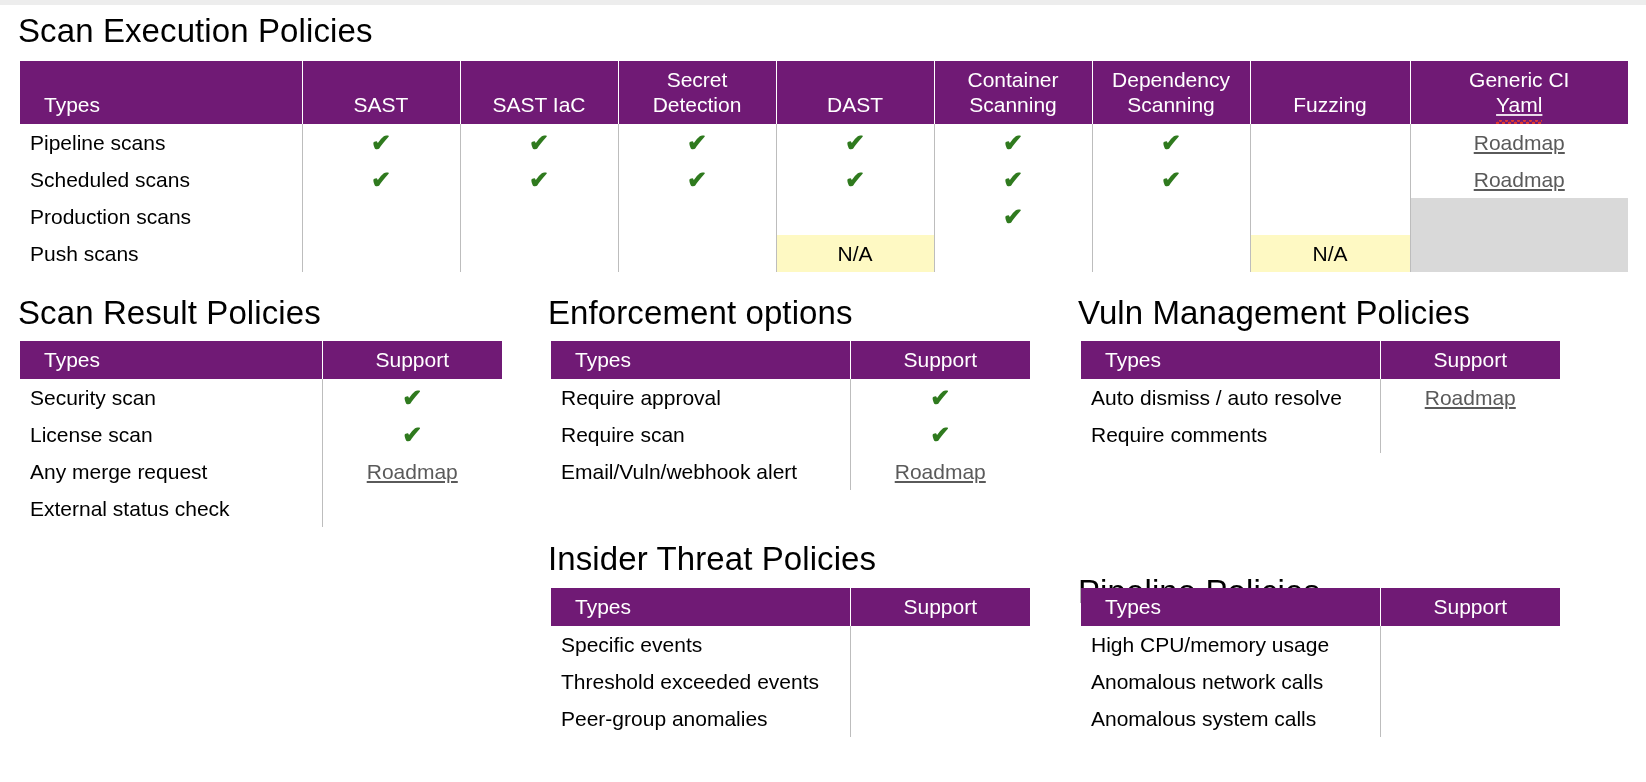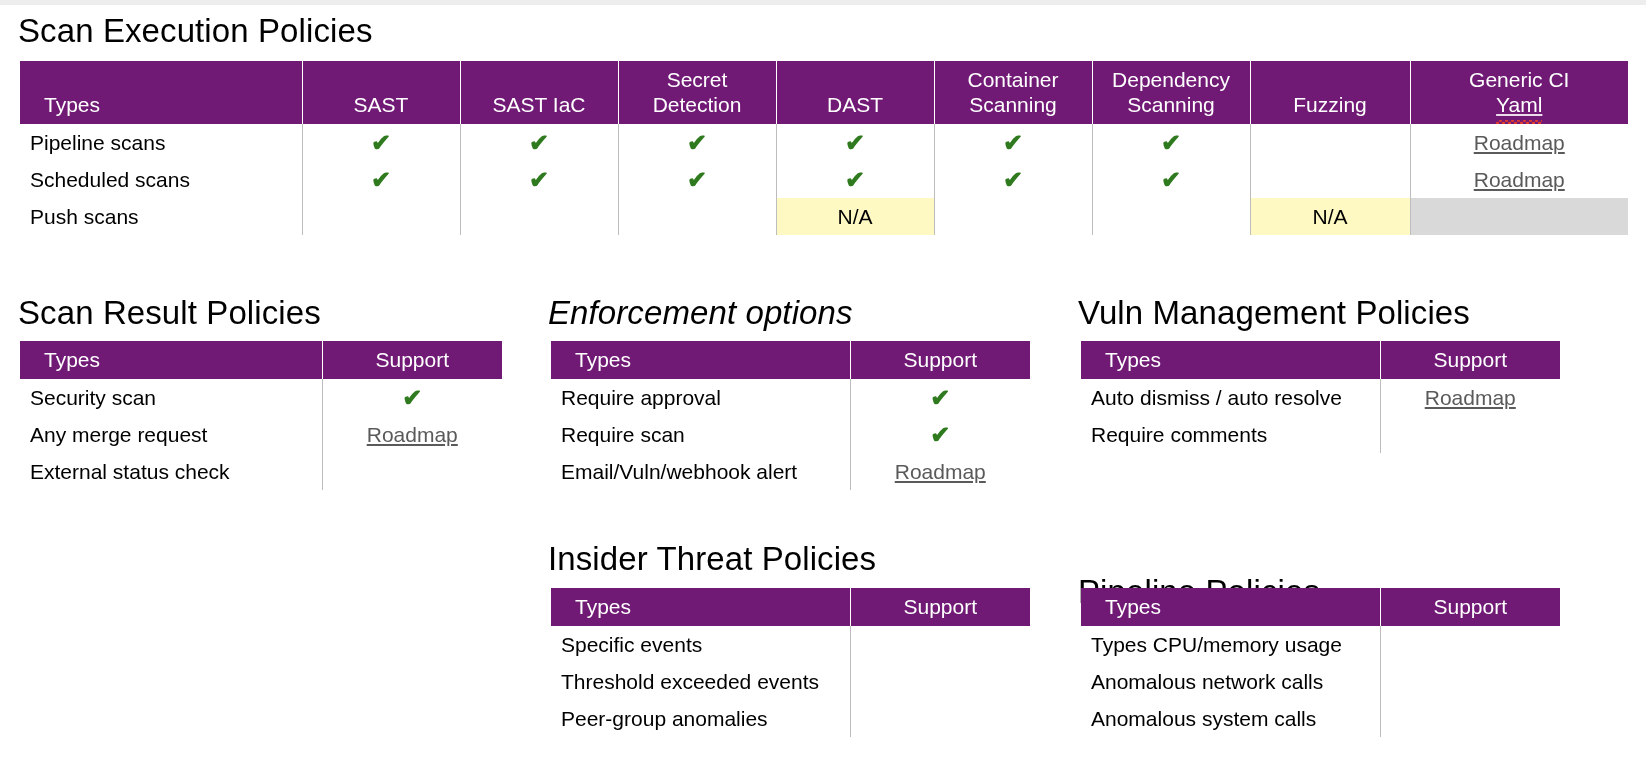--- a/index.html
+++ b/index.html
@@ -124,21 +124,21 @@
     background-repeat: repeat-x;
   }
 
   
   #sec-scan-exec   { left: 18px;  top: 12px; text-align: center; }
   #tbl-scan-exec   { left: 20px;  top: 61px;  width: 1608px; }
 
   #sec-scan-result { left: 18px;  top: 294px; }
   #tbl-scan-result { left: 20px;  top: 341px;  width: 482px; }
 
-  #sec-enforce     { left: 548px; top: 294px; font-style: italic; }
+  #sec-enforce     { left: 548px; top: 294px; }
   #tbl-enforce     { left: 551px; top: 341px;  width: 479px; }
 
   #sec-vuln        { left: 1078px; top: 294px; }
   #tbl-vuln        { left: 1081px; top: 341px; width: 479px; }
 
   #sec-insider     { left: 548px; top: 540px; }
   #tbl-insider     { left: 551px; top: 588px;  width: 479px; }
 
   #sec-pipeline    { left: 1078px; top: 556px; margin-top: 17px; }
   #tbl-pipeline    { left: 1081px; top: 588px; width: 479px; }
@@ -204,20 +204,31 @@
         <td><span class="check">✔</span></td>
         <td><span class="check">✔</span></td>
         <td><span class="check">✔</span></td>
         <td><span class="check">✔</span></td>
         <td><span class="check">✔</span></td>
         <td><span class="check">✔</span></td>
         <td></td>
         <td><span class="roadmap">Roadmap</span></td>
       </tr>
       <tr>
+        <td>Production scans</td>
+        <td></td>
+        <td></td>
+        <td></td>
+        <td></td>
+        <td><span class="check">✔</span></td>
+        <td></td>
+        <td></td>
+        <td class="shade"></td>
+      </tr>
+      <tr>
         <td>Push scans</td>
         <td></td>
         <td></td>
         <td></td>
         <td class="na">N/A</td>
         <td></td>
         <td></td>
         <td class="na">N/A</td>
         <td class="shade"></td>
       </tr>
@@ -236,20 +247,24 @@
       <th>Types</th>
       <th>Support</th>
     </tr>
   </thead>
   <tbody>
       <tr>
         <td>Security scan</td>
         <td><span class="check">✔</span></td>
       </tr>
       <tr>
+        <td>License scan</td>
+        <td><span class="check">✔</span></td>
+      </tr>
+      <tr>
         <td>Any merge request</td>
         <td><span class="roadmap">Roadmap</span></td>
       </tr>
       <tr>
         <td>External status check</td>
         <td></td>
       </tr>
     </tbody>
 </table>
 
@@ -344,21 +359,21 @@
       <col style="width:180px">
     </colgroup>
   <thead>
     <tr>
       <th>Types</th>
       <th>Support</th>
     </tr>
   </thead>
   <tbody>
       <tr>
-        <td>Types CPU/memory usage</td>
+        <td>High CPU/memory usage</td>
         <td></td>
       </tr>
       <tr>
         <td>Anomalous network calls</td>
         <td></td>
       </tr>
       <tr>
         <td>Anomalous system calls</td>
         <td></td>
       </tr>

